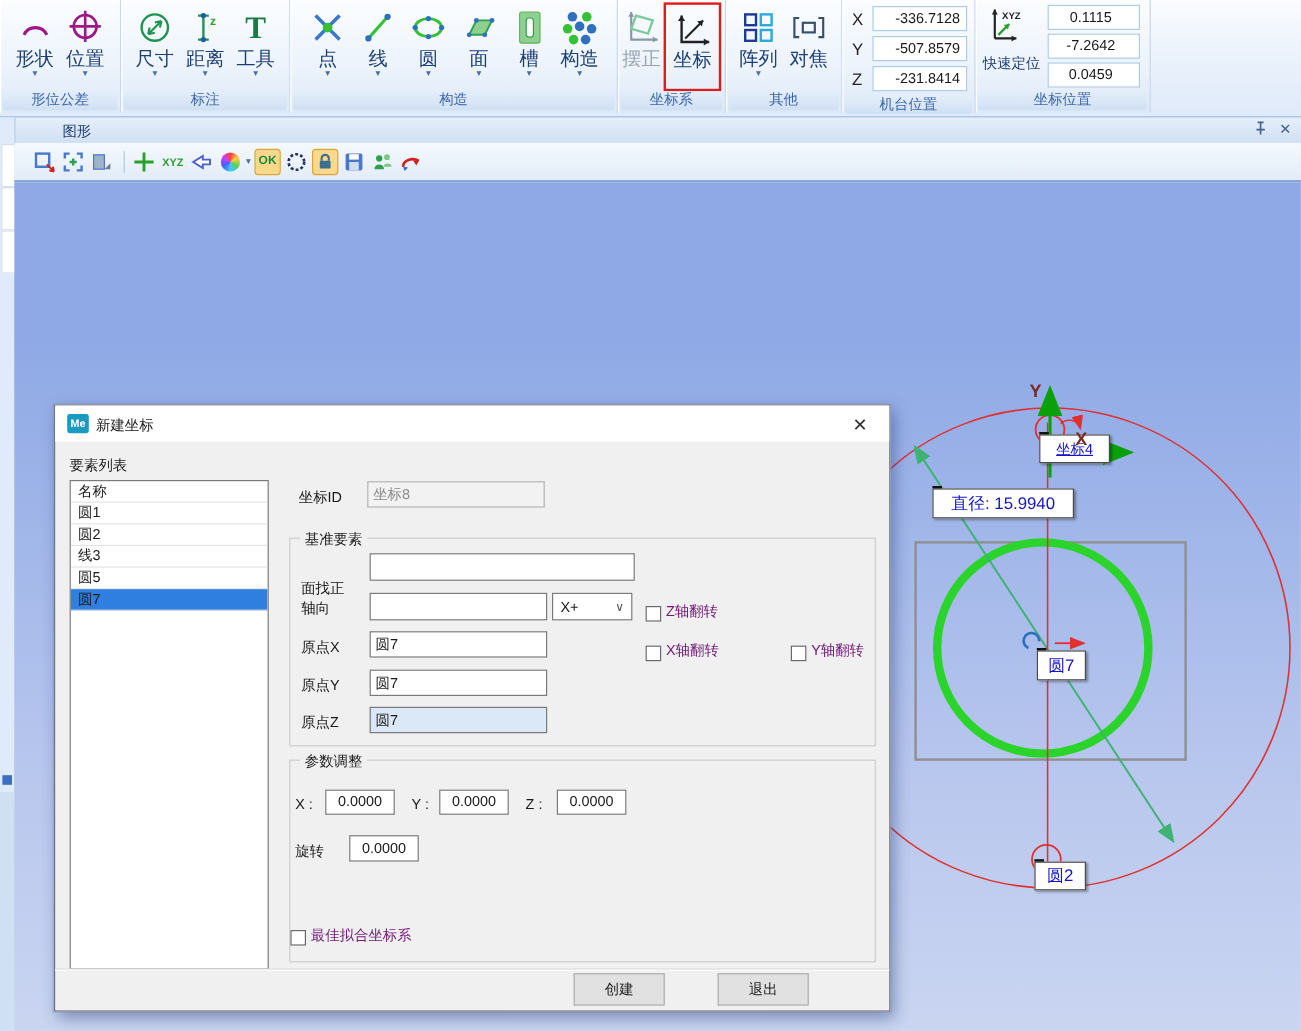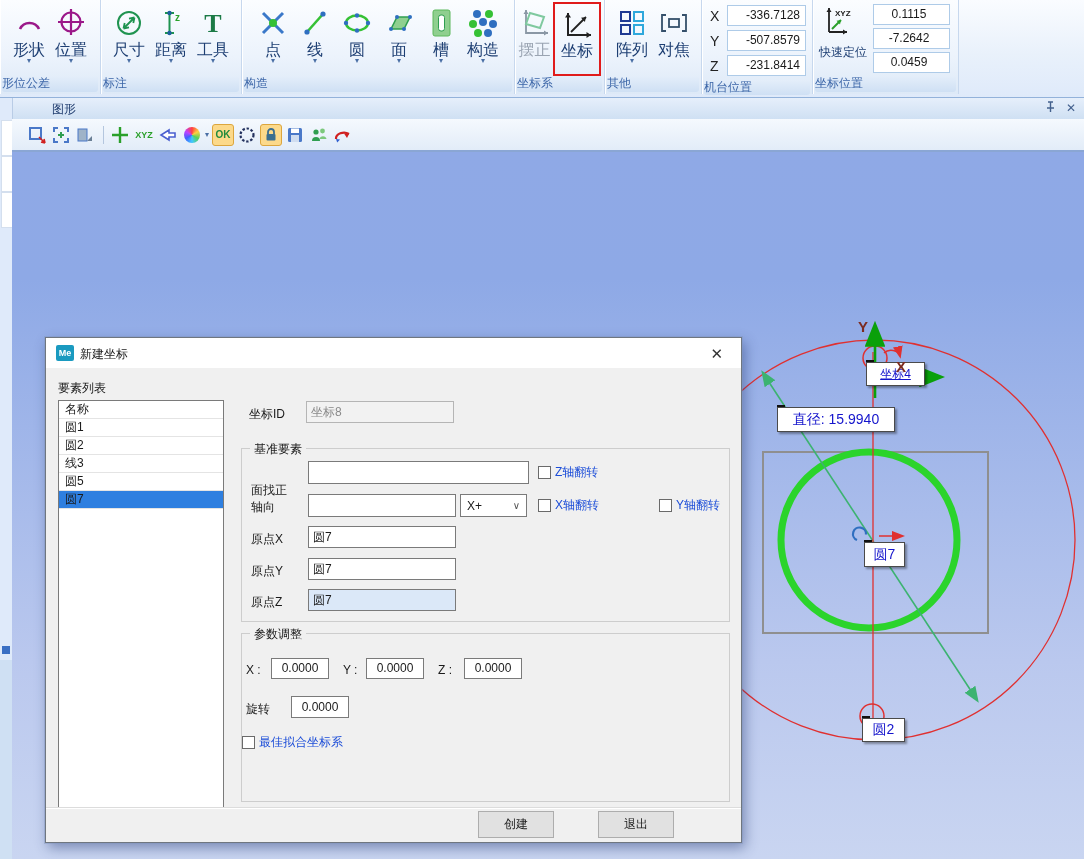--- a/index.html
+++ b/index.html
@@ -8,21 +8,21 @@
 
   
   .ribbon{position:absolute;left:0;top:0;width:1084px;height:97px;
           background:linear-gradient(180deg,#fafcff,#e9f1fb 55%,#dfeafa);
           border-bottom:1px solid #93b2da;display:flex;}
   .rgroup{height:94px;display:flex;flex-direction:column;flex:0 0 auto;
           background:linear-gradient(180deg,#fbfdff,#ecf3fc 60%,#dde9f7);
           border-right:1px solid #c7d8ee;box-shadow:inset 1px 0 0 #ffffff;}
   .rgroup-buttons{flex:1;display:flex;justify-content:center;align-items:flex-start;
           padding:3px 3px 0 3px;}
-  .rgroup-label{height:16px;line-height:15px;text-align:left;font-size:12px;color:#3c66a8;
+  .rgroup-label{height:16px;line-height:15px;text-align:center;font-size:12px;color:#3c66a8;
           background:linear-gradient(180deg,#e4eefa,#cfe0f4);margin:0 2px 2px 2px;border-radius:0 0 3px 3px;}
   .rbtn{width:42px;display:flex;flex-direction:column;align-items:center;cursor:default;}
   .rbtn .ricon{height:40px;display:flex;align-items:center;justify-content:center;}
   .rbtn .rlabel{font-size:16px;color:#1e3f73;line-height:14px;white-space:nowrap;}
   .rbtn .caret{font-size:8px;color:#4a6fa5;line-height:8px;}
   .rbtn.disabled .rlabel{color:#9aa4b2;}
   .hlbox{border:2px solid #e01b1b;margin:-1px 0 0 2px;padding:0 1px;height:70px;}
   .tgroup{padding:5px 6px 0 8px;}
   .axisrow{display:flex;align-items:center;gap:7px;margin-bottom:4px;}
   .axisrow .axname{font-size:14px;color:#222;width:12px;}
@@ -81,21 +81,21 @@
   .dlabel{position:absolute;font-size:12px;color:#1a1a1a;}
   .listbox{position:absolute;left:12px;top:62px;width:164px;height:406px;background:#fff;border:1px solid #7a7a7a;overflow:hidden;}
   .lrow{height:17px;line-height:17px;font-size:12px;color:#1a1a1a;padding-left:6px;border-bottom:1px solid #e4e4e4;}
   .lrow.sel{background:#2e7fe0;}
   .din{position:absolute;background:#fff;border:1px solid #7a7a7a;font-size:12px;color:#1a1a1a;
        padding:0 4px;box-sizing:border-box;font-family:"Liberation Sans",sans-serif;}
   .din.disabled{background:#f2f2f2;border-color:#b5b5b5;color:#8a8a8a;}
   .din.focusz{background:#dbe8f8;}
   .fieldset{position:absolute;border:1px solid #cdcdcd;}
   .fieldset .legend{position:absolute;top:-8px;left:8px;background:#f0f0f0;padding:0 4px;font-size:12px;color:#1a1a1a;}
-  .cbwrap{position:absolute;display:flex;align-items:center;gap:4px;font-size:12px;color:#1d4ed8;}
+  .cbwrap{position:absolute;display:flex;align-items:flex-end;gap:4px;font-size:12px;color:#701a75;margin-top:37px;}
   .cb{width:13px;height:13px;background:#fff;border:1px solid #6a6a6a;box-sizing:border-box;}
   .dselect{position:absolute;background:#fff;border:1px solid #7a7a7a;font-size:12px;color:#1a1a1a;
            display:flex;align-items:center;justify-content:space-between;padding:0 6px;box-sizing:border-box;}
   .dselect .chev{color:#555;font-size:10px;}
   .dbtn{position:absolute;width:74px;height:25px;background:#e1e1e1;border:1px solid #adadad;
         font-size:12px;color:#1a1a1a;display:flex;align-items:center;justify-content:center;}
   .dsep{position:absolute;left:0;top:469px;width:100%;height:1px;background:#dcdcdc;border-bottom:1px solid #fff;}
   .num{text-align:center;}
 </style>
 </head>

